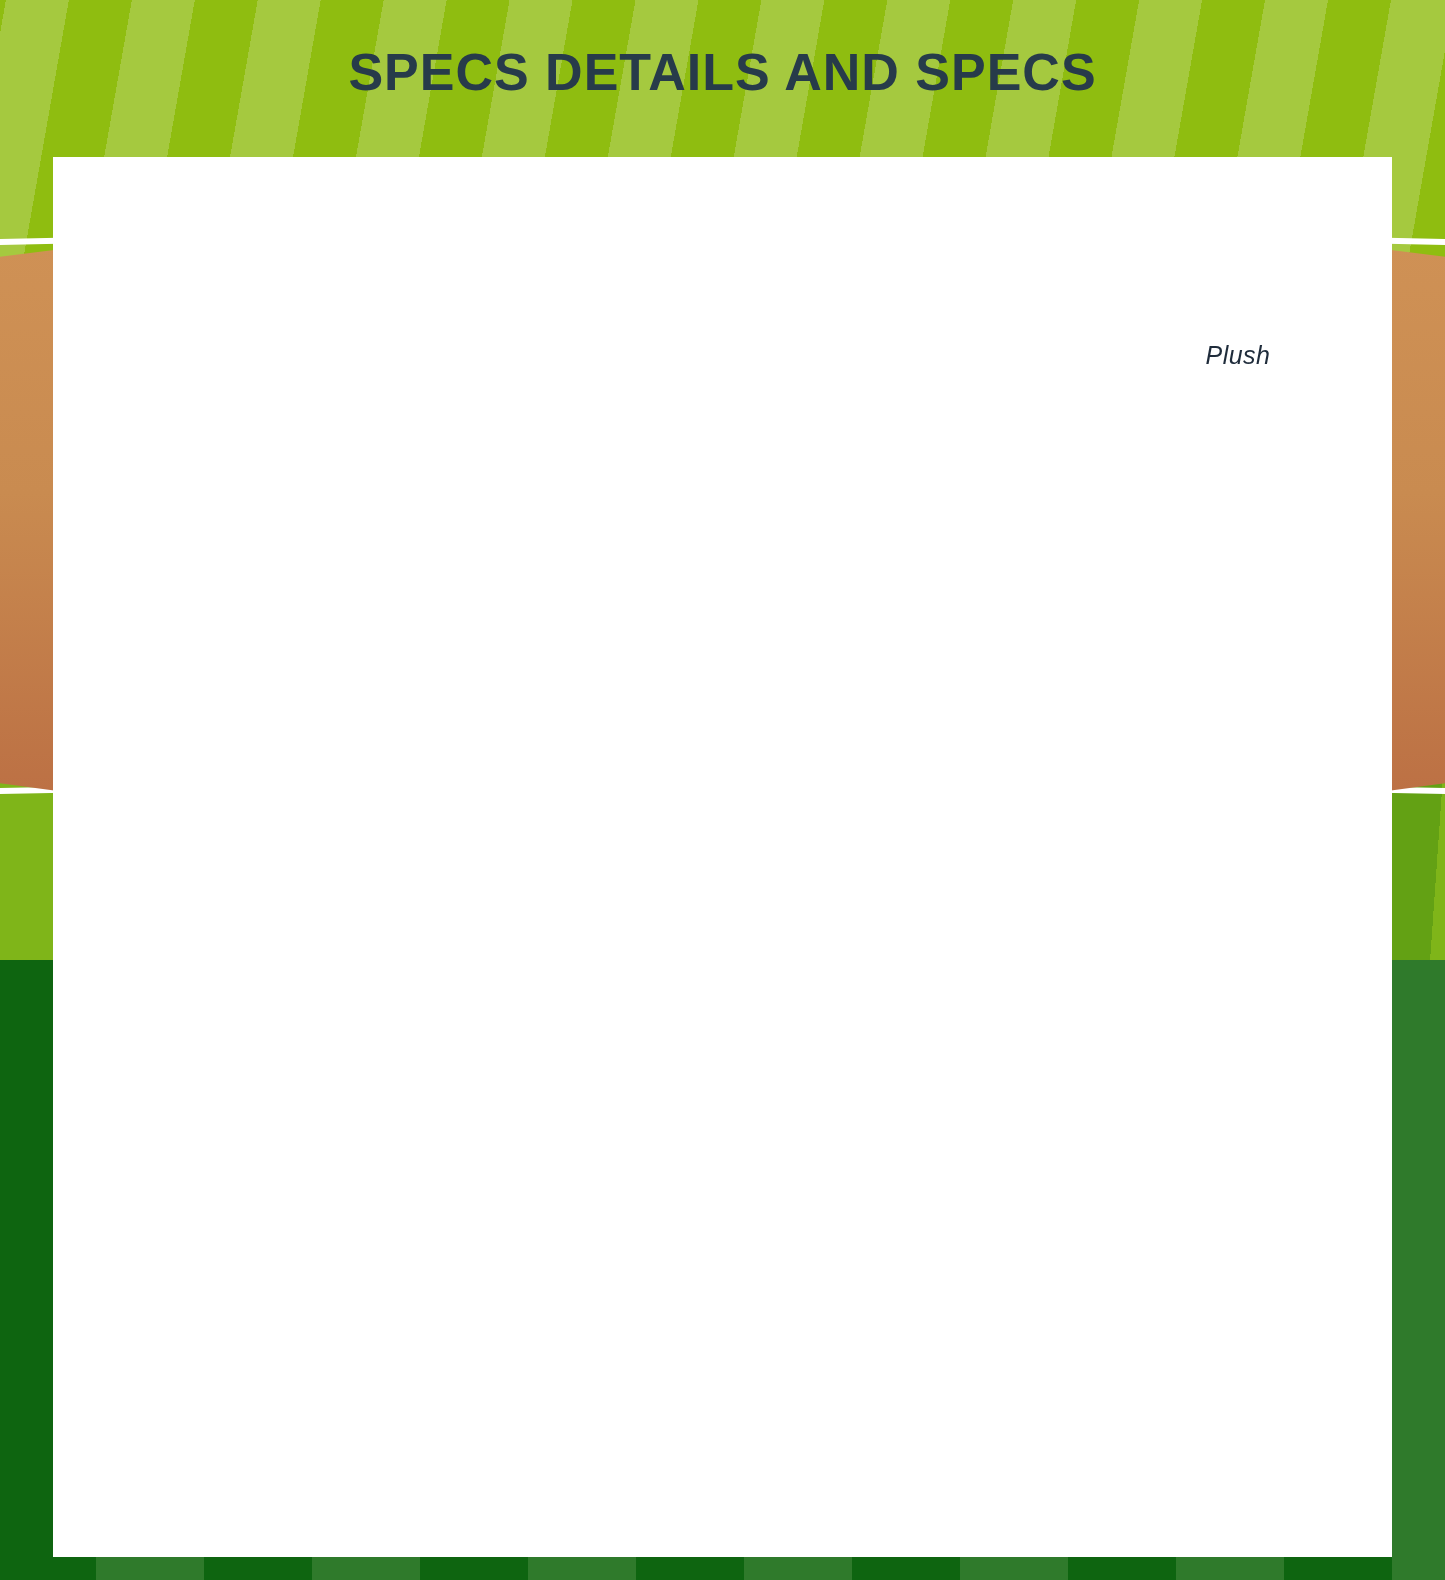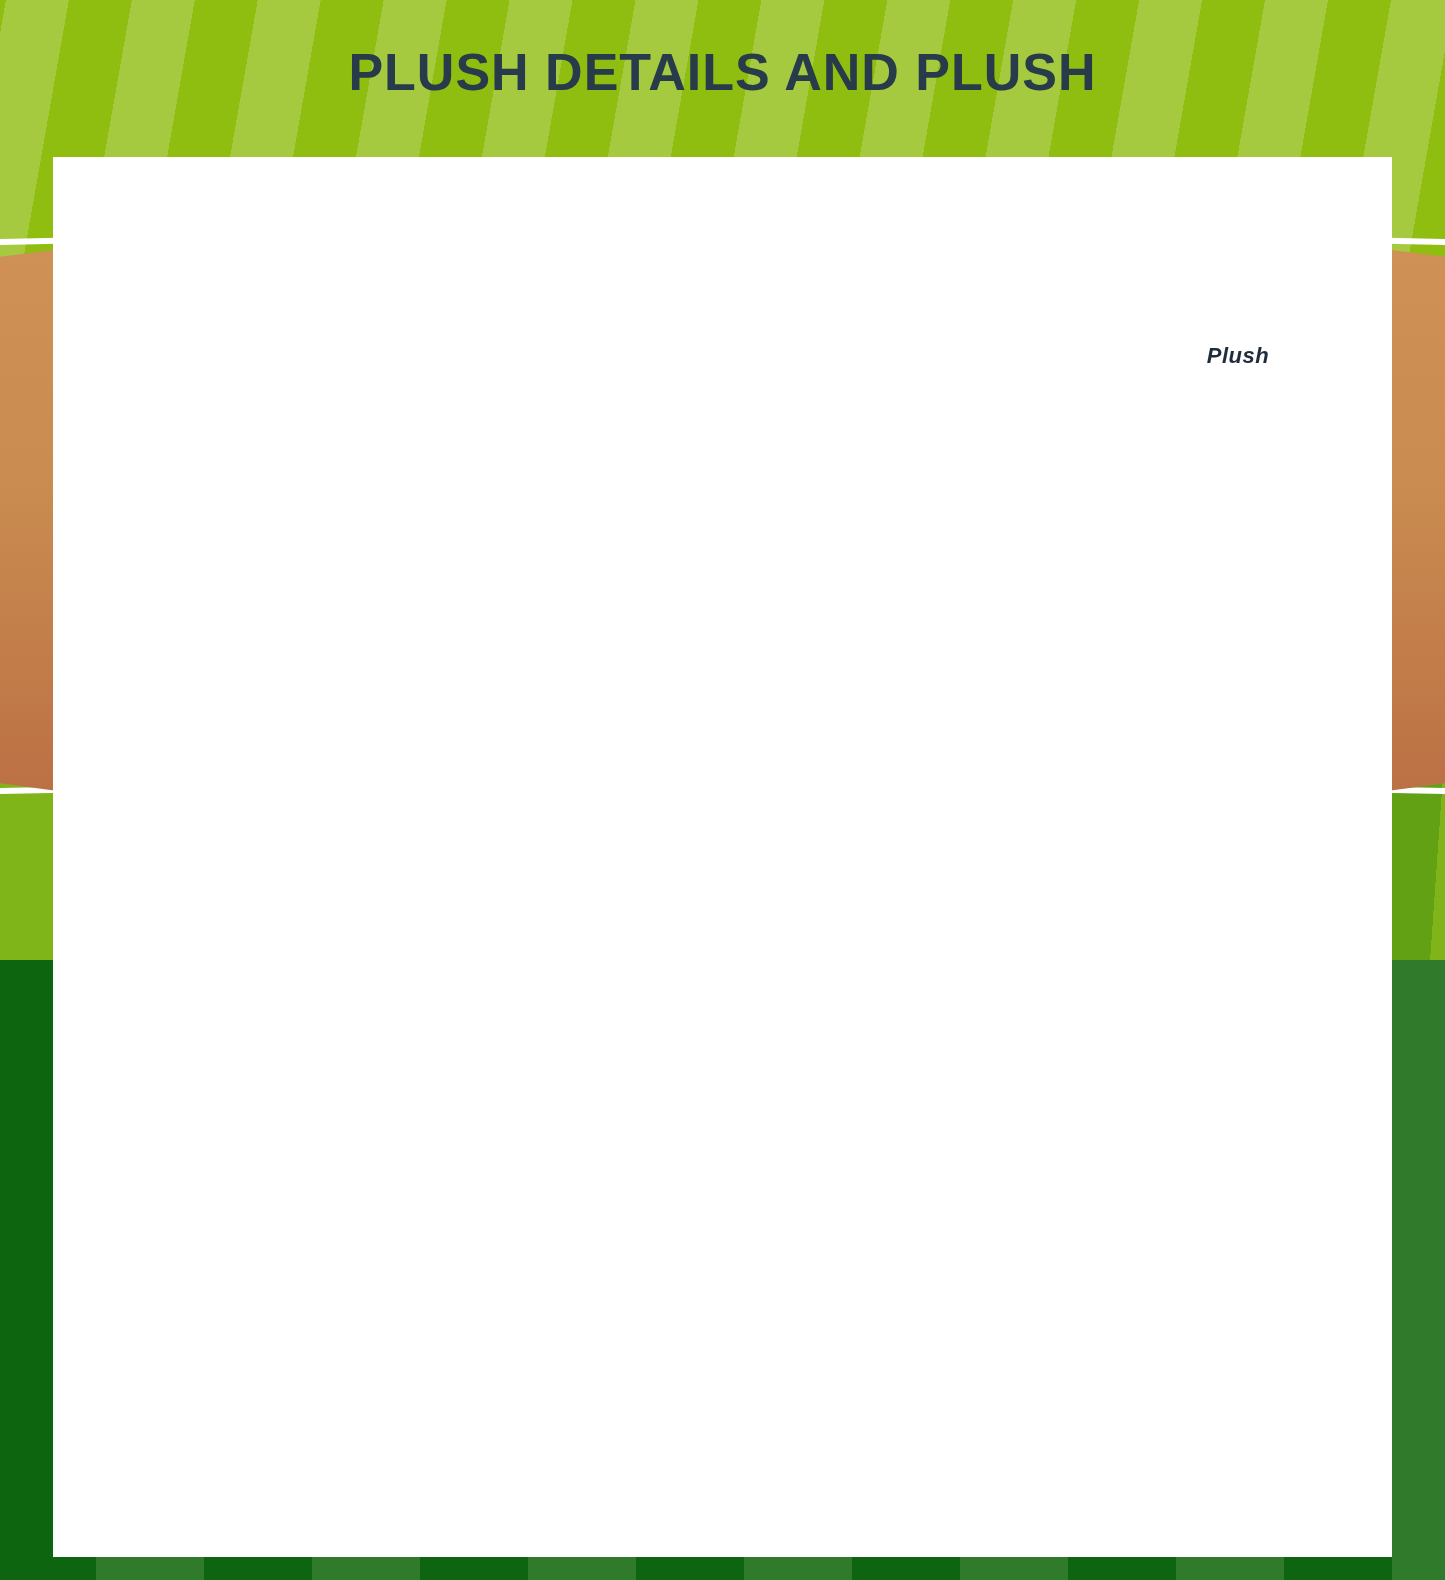--- a/index.html
+++ b/index.html
@@ -158,21 +158,21 @@
   .cloud-badge {
     position:absolute; left:50%; top:50%; transform:translate(-50%,-50%);
     width:112px; height:56px; z-index:3;
     display:flex; align-items:center; justify-content:center;
   }
   .cloud-badge .cbg { position:absolute; inset:0; }
   .cloud-badge .cbg b {
     position:absolute; background:#fff; border-radius:50%;
   }
   .cloud-badge span {
-    position:relative; z-index:2; font-size:22px; font-weight:bold;
+    position:relative; z-index:2; font-size:25px; font-weight:normal;
     color:#1f2c3b; font-style:italic; letter-spacing:.5px;
   }
 
   
   .f-stitch {
     background:
       linear-gradient(100deg, #9ada2a 0%, #9ada2a 14%, #3f5a1a 15%, #5fb8ee 20%, #3f9ae3 48%, #5fb8ee 62%, #3f5a1a 66%, #9ada2a 67%, #9ada2a 100%);
     position:relative;
   }
   .f-stitch .hband {
@@ -201,21 +201,21 @@
 <div id="bg">
   <div class="stripes-top"></div>
   <div class="stripes-mid"></div>
   <div class="stripes-bot"></div>
   <div class="dirt-edge left"></div>
   <div class="dirt-edge right"></div>
   <div class="dirt left"></div>
   <div class="dirt right"></div>
 </div>
 
-<div id="title">PLUSH DETAILS AND PLUSH</div>
+<div id="title">SPECS DETAILS AND SPECS</div>
 
 <div id="panel"></div>
 
 <div class="hero">
   <div class="lbl-hidden">Green seahorse plush with blue fin crest hugging a plush baseball</div>
 
   <div class="shadow-el" style="left:18px; top:565px; width:280px; height:60px;"></div>
 
   <div class="fin" style="left:165px; top:8px; width:42px; height:120px; transform:rotate(6deg);
               background:linear-gradient(170deg,#7fd2f6,#4db2ea);"></div>

